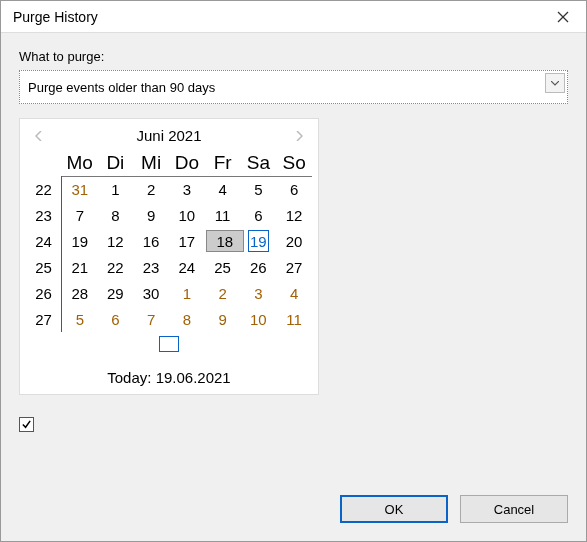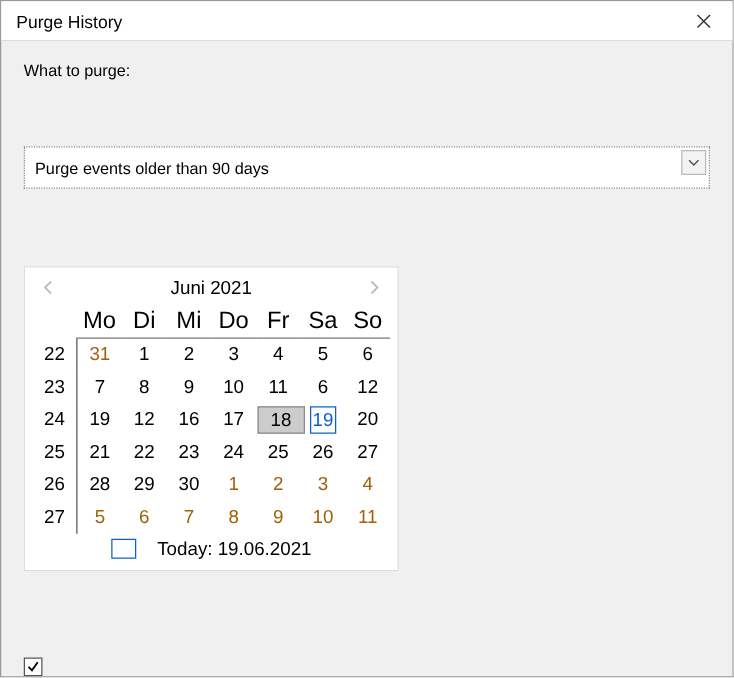--- a/index.html
+++ b/index.html
@@ -142,20 +142,21 @@
     border: 1px solid #0a64c8;
     color: #0a64c8;
   }
   .today-row {
     display: flex;
     align-items: center;
     justify-content: center;
     gap: 17px;
     margin-top: 4px;
     font-size: 15px;
+    flex-direction: column;
   }
   .today-box {
     width: 20px;
     height: 16px;
     border: 1px solid #0a64c8;
     background: #fff;
   }
   .checkbox-row {
     margin-top: 22px;
     display: flex;
@@ -325,15 +326,19 @@
     </div>
 
     <div class="checkbox-row">
       <div class="chk">
         <svg viewBox="0 0 12 12">
           <polyline points="2,6 5,9 10,2" fill="none" stroke="#000" stroke-width="1.6"></polyline>
         </svg>
       </div>
     </div>
 
+    <div class="button-row">
+      <div class="btn primary">OK</div>
+      <div class="btn">Cancel</div>
+    </div>
 
   </div>
 </div>
 
 </body></html>

